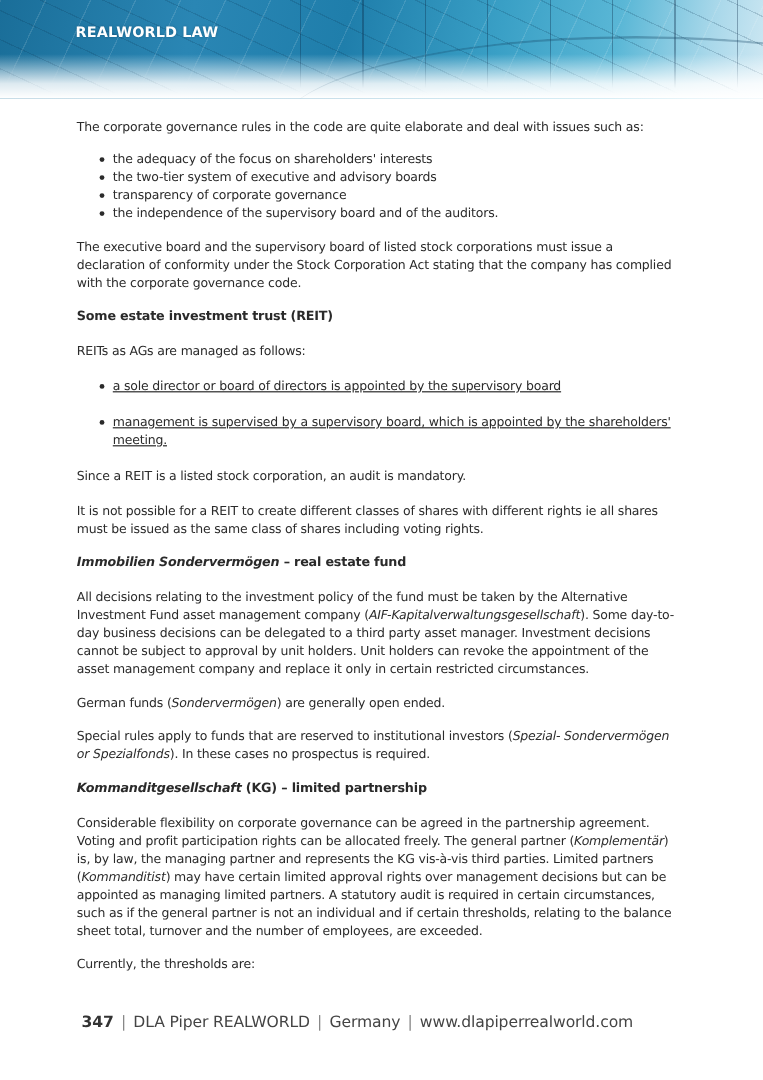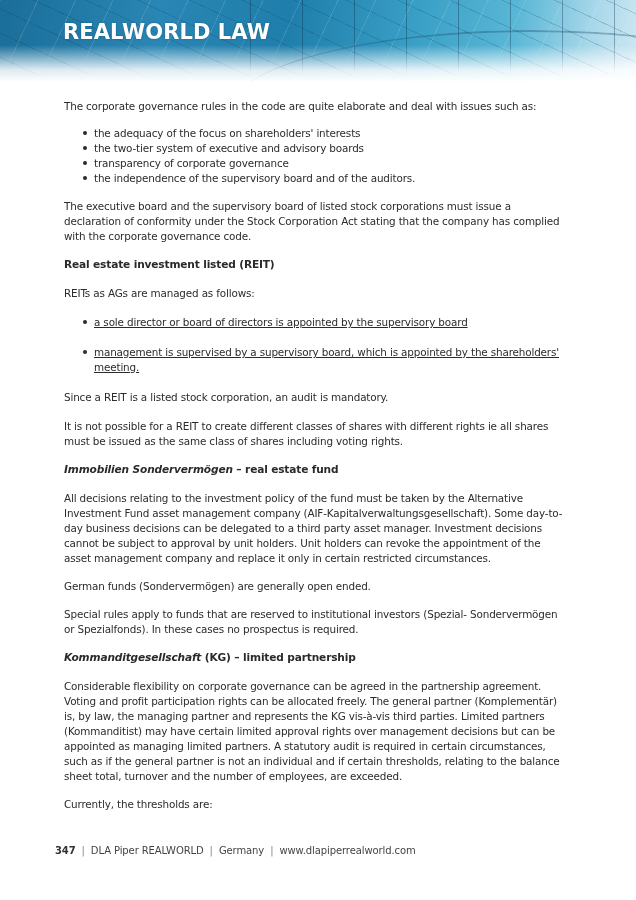--- a/index.html
+++ b/index.html
@@ -47,21 +47,21 @@
     background-image: repeating-linear-gradient(90deg, rgba(10,40,70,0.35) 0px, rgba(10,40,70,0.35) 1px, rgba(0,0,0,0) 1px, rgba(0,0,0,0) 52px);
     -webkit-mask-image: linear-gradient(to bottom, #000 0%, #000 50%, transparent 90%);
     mask-image: linear-gradient(to bottom, #000 0%, #000 50%, transparent 90%);
   }
   .header-title {
     position: absolute;
     left: 63px;
     top: 20px;
     font-family: "DejaVu Sans", sans-serif;
     font-weight: bold;
-    font-size: 21px;
+    font-size: 12px;
     letter-spacing: 0.1px;
     color: #ffffff;
     text-shadow: 0 0 2px rgba(0,40,70,0.4);
   }
   .content {
     position: absolute;
     left: 64px;
     top: 99px;
     width: 500px;
     font-size: 10.4px;
@@ -94,28 +94,28 @@
     position: absolute;
     left: 19px;
     top: 5px;
     width: 4px;
     height: 4px;
     border-radius: 50%;
     background: #2b2b2b;
   }
   .content ul.spaced li { margin-bottom: 15px; text-decoration: underline; }
   .content ul.spaced { margin-bottom: 0; }
-  .it { }
+  .it { font-style: italic; }
   #p1 { margin-bottom: 12px; }
   #list1 { margin-bottom: 13px; }
   .footer {
     position: absolute;
-    left: 55px;
+    left: 68px;
     top: 845px;
-    font-size: 10px;
+    font-size: 13px;
     color: #444;
     letter-spacing: -0.1px;
   }
   .footer .pg { font-weight: bold; color: #333; }
   .footer .sep { color: #888; margin: 0 6px; }
 </style>
 </head>
 <body>
 
 <div class="header">
@@ -128,21 +128,21 @@
 <div class="content">
   <p id="p1">The corporate governance rules in the code are quite elaborate and deal with issues such as:</p>
   <ul id="list1">
     <li>the adequacy of the focus on shareholders' interests</li>
     <li>the two-tier system of executive and advisory boards</li>
     <li>transparency of corporate governance</li>
     <li>the independence of the supervisory board and of the auditors.</li>
   </ul>
   <p>The executive board and the supervisory board of listed stock corporations must issue a declaration of conformity under the Stock Corporation Act stating that the company has complied with the corporate governance code.</p>
 
-  <h3>Real estate investment listed (REIT)</h3>
+  <h3>Some estate investment trust (REIT)</h3>
   <p style="margin-bottom:14px;">REITs as AGs are managed as follows:</p>
   <ul class="spaced">
     <li>a sole director or board of directors is appointed by the supervisory board</li>
     <li style="">management is supervised by a supervisory board, which is appointed by the shareholders' meeting.</li>
   </ul>
   <p style="margin-bottom:14px;">Since a REIT is a listed stock corporation, an audit is mandatory.</p>
   <p>It is not possible for a REIT to create different classes of shares with different rights ie all shares must be issued as the same class of shares including voting rights.</p>
 
   <h3><i>Immobilien Sondervermögen</i><span> – real estate fund</span></h3>
   <p><span>All decisions relating to the investment policy of the fund must be taken by the Alternative Investment Fund asset management company (</span><span class="it">AIF-Kapitalverwaltungsgesellschaft</span><span>). Some day-to-day business decisions can be delegated to a third party asset manager. Investment decisions cannot be subject to approval by unit holders. Unit holders can revoke the appointment of the asset management company and replace it only in certain restricted circumstances.</span></p>

